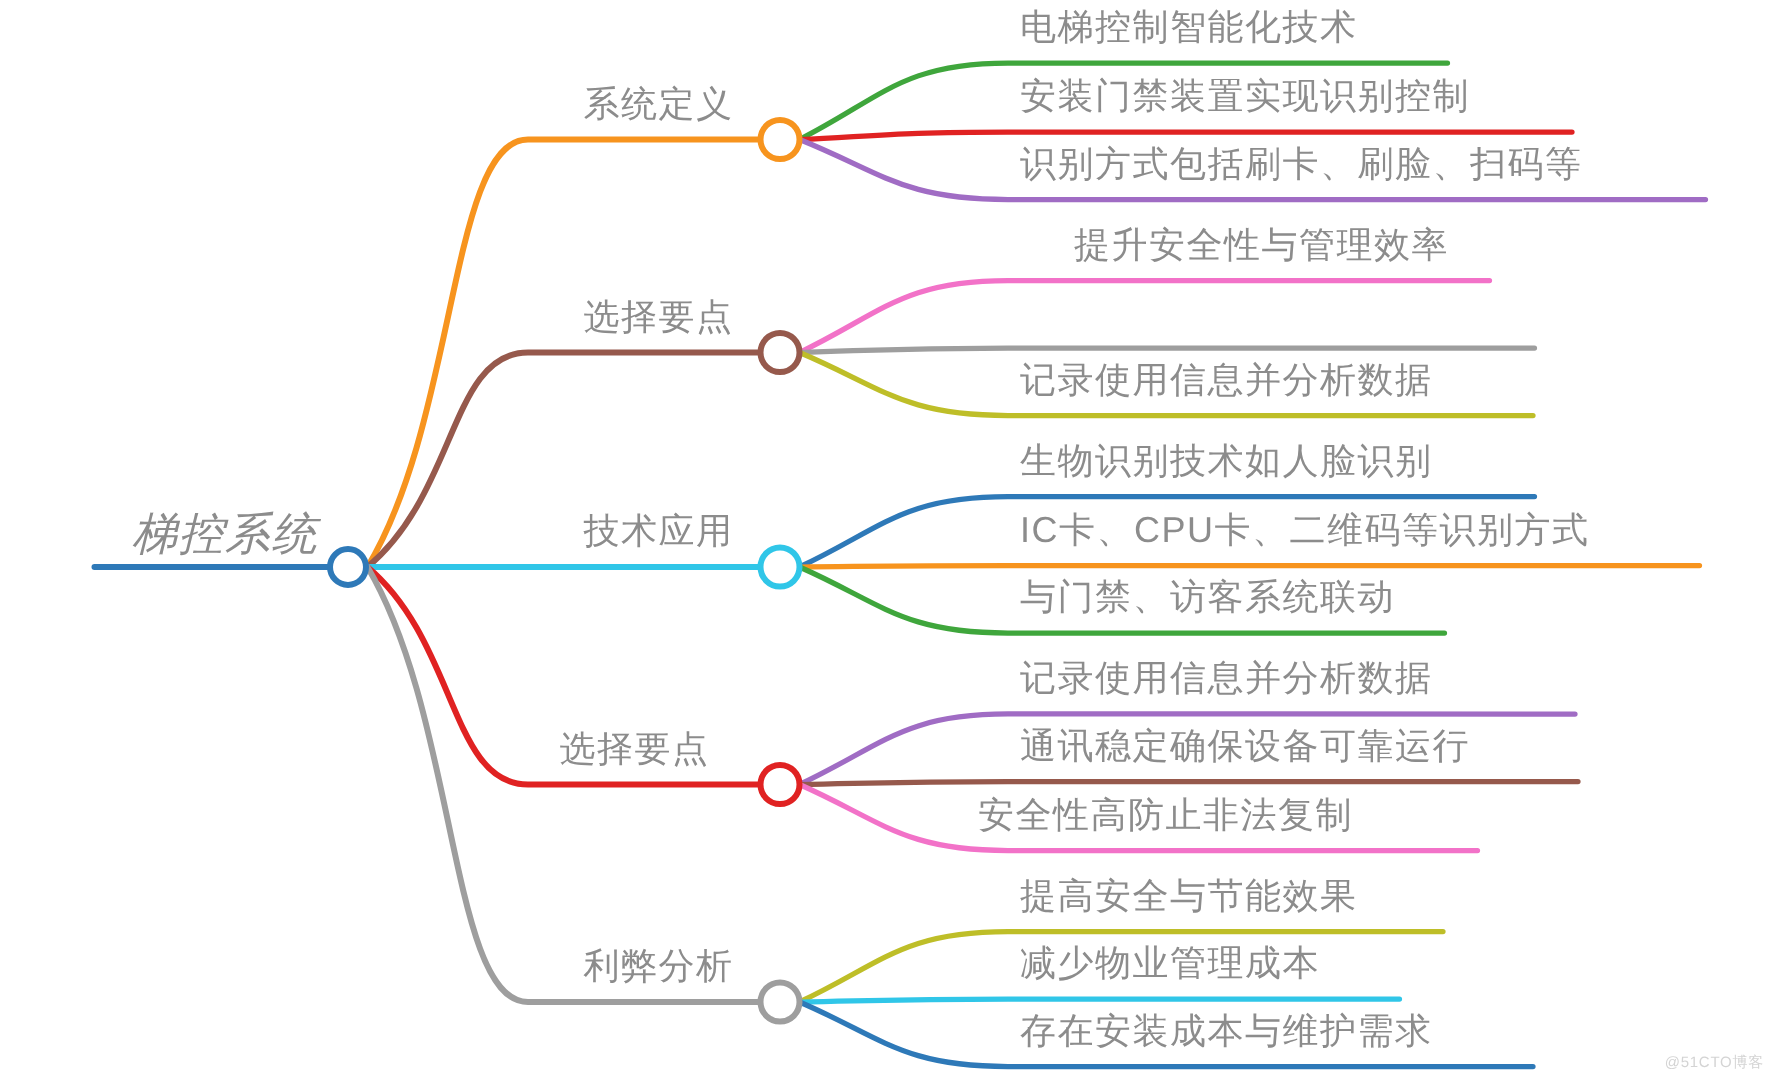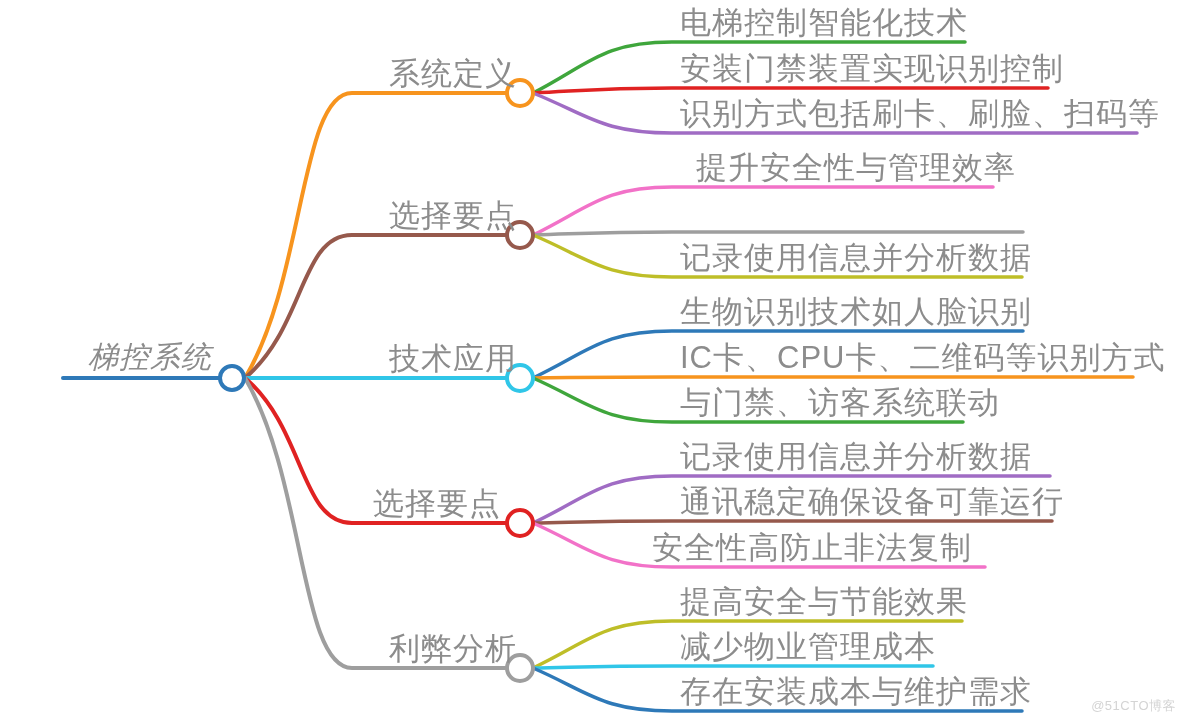--- a/index.html
+++ b/index.html
@@ -19,31 +19,31 @@
     background: #ffffff;
   }
   svg.links {
     position: absolute;
     left: 0; top: 0;
     width: 1184px; height: 719px;
   }
   .node-label {
     position: absolute;
     color: #8C8C8C;
-    font-size: 31px;
+    font-size: 24px;
     line-height: 1.15;
     white-space: nowrap;
     letter-spacing: 1px;
   }
   .root-label { font-size: 30px; }
   .watermark {
     position: absolute;
     right: 8px;
     bottom: 4px;
-    font-size: 13px;
+    font-size: 10px;
     color: #D4D4D4;
     letter-spacing: 0.5px;
   }
 </style>
 </head>
 <body>
 
 <div class="stage">
 
   <svg class="links" id="link-layer" viewBox="0 0 1184 719" xmlns="http://www.w3.org/2000/svg">
@@ -81,26 +81,26 @@
   <div class="node-label" style="left:389px; top:56px;">系统定义</div>
   <div class="node-label" style="left:389px; top:198px;">选择要点</div>
   <div class="node-label" style="left:389px; top:341px;">技术应用</div>
   <div class="node-label" style="left:373px; top:486px;">选择要点</div>
   <div class="node-label" style="left:389px; top:631px;">利弊分析</div>
 
   <div class="node-label" style="left:680px; top:5px;">电梯控制智能化技术</div>
   <div class="node-label" style="left:680px; top:51px;">安装门禁装置实现识别控制</div>
   <div class="node-label" style="left:680px; top:96px;">识别方式包括刷卡、刷脸、扫码等</div>
 
-  <div class="node-label" style="left:696px; top:150px;">提升安全性与管理效率</div>
+  <div class="node-label" style="left:716px; top:150px;">提升安全性与管理效率</div>
   <div class="node-label" style="left:680px; top:240px;">记录使用信息并分析数据</div>
 
   <div class="node-label" style="left:680px; top:294px;">生物识别技术如人脸识别</div>
   <div class="node-label" style="left:680px; top:340px;">IC卡、CPU卡、二维码等识别方式</div>
-  <div class="node-label" style="left:680px; top:385px;font-family:Liberation Serif, serif;">与门禁、访客系统联动</div>
+  <div class="node-label" style="left:680px; top:385px;">与门禁、访客系统联动</div>
 
   <div class="node-label" style="left:680px; top:439px;">记录使用信息并分析数据</div>
   <div class="node-label" style="left:680px; top:484px;">通讯稳定确保设备可靠运行</div>
   <div class="node-label" style="left:652px; top:530px;">安全性高防止非法复制</div>
 
   <div class="node-label" style="left:680px; top:584px;">提高安全与节能效果</div>
   <div class="node-label" style="left:680px; top:629px;">减少物业管理成本</div>
   <div class="node-label" style="left:680px; top:674px;">存在安装成本与维护需求</div>
 
   <div class="watermark">@51CTO博客</div>

